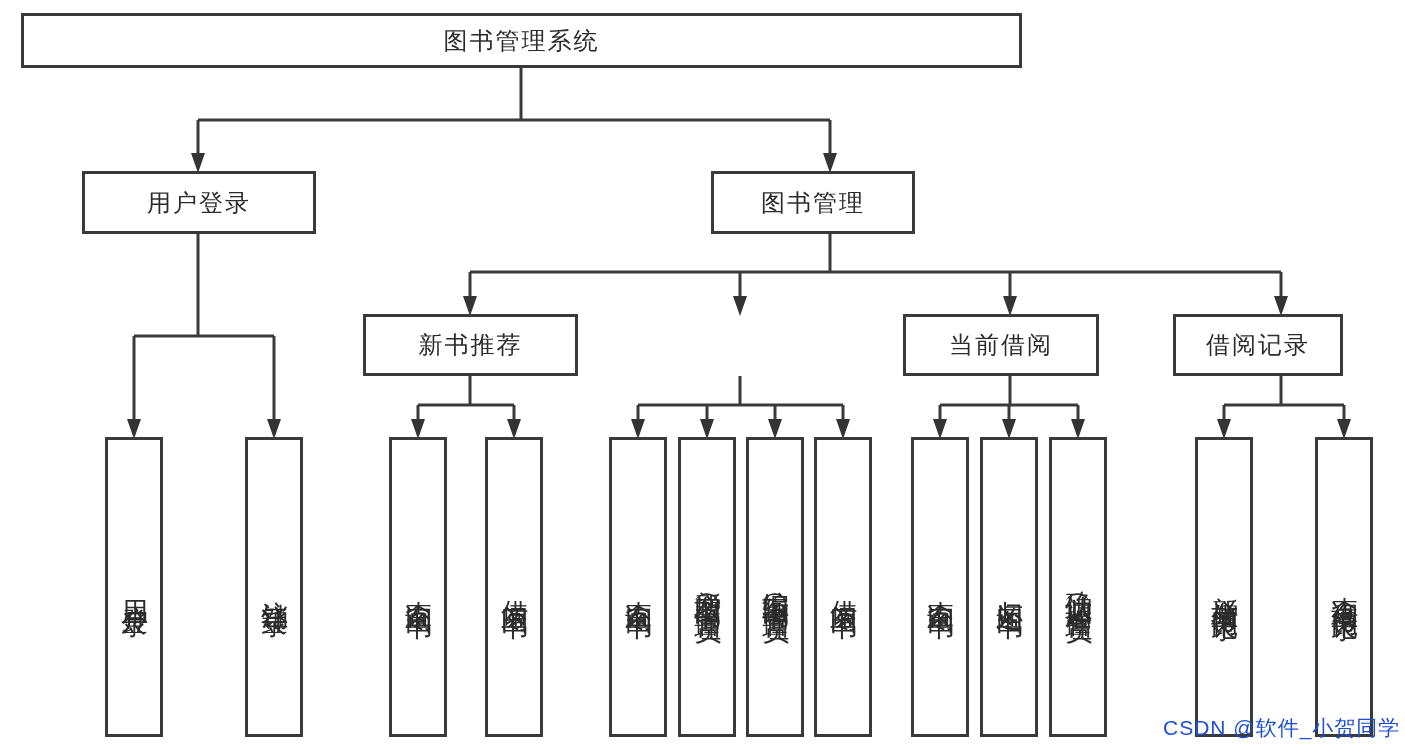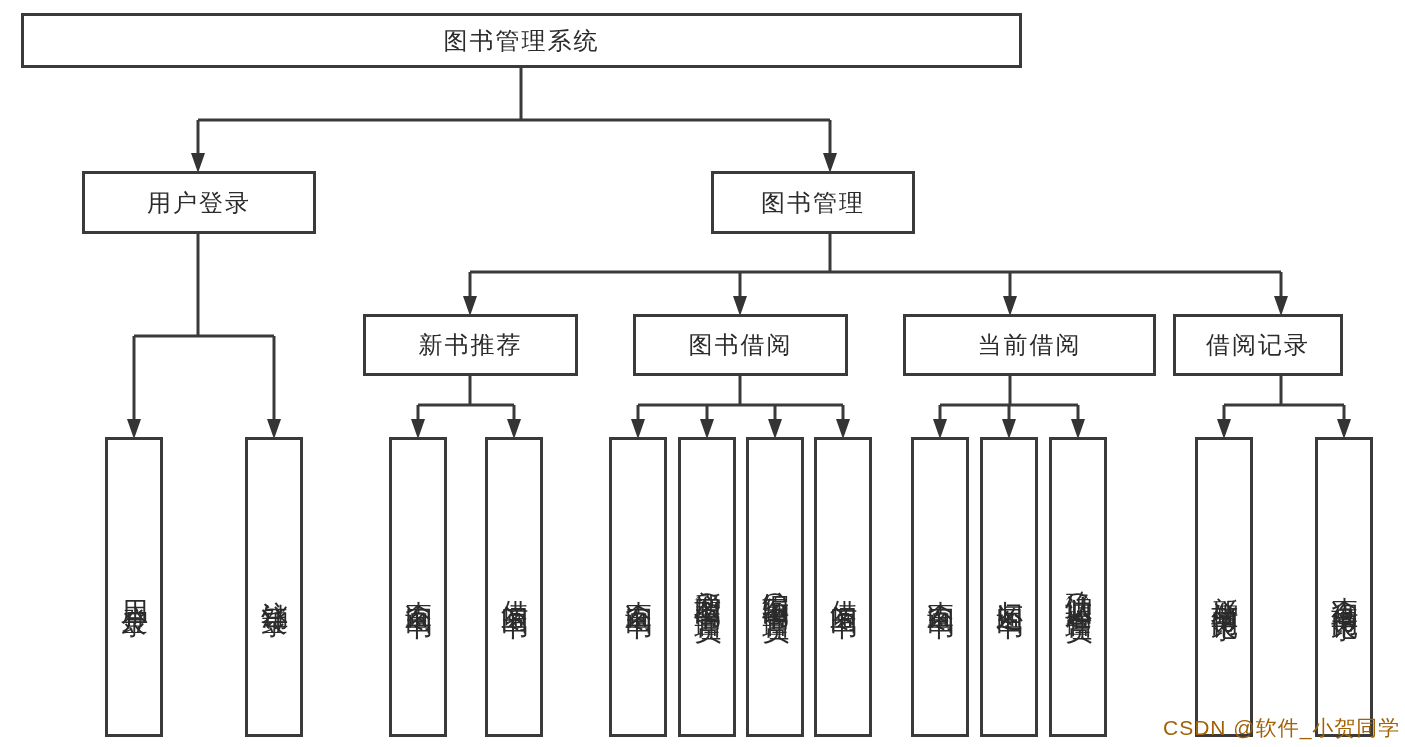--- a/index.html
+++ b/index.html
@@ -18,21 +18,21 @@
     display:flex;align-items:center;justify-content:center;
     color:#2b2b2b;
   }
   .hbox{font-size:24px;letter-spacing:2px;}
   .vbox{
     writing-mode:vertical-rl;text-orientation:mixed;
     font-size:27px;letter-spacing:4px;line-height:1.1;
   }
   .watermark{
     position:absolute;left:1163px;top:714px;
-    font-size:21px;color:#a16207;letter-spacing:1px;
+    font-size:21px;color:#1d4ed8;letter-spacing:1px;
     white-space:nowrap;z-index:5;
   }
   svg path{stroke:#3a3a3a;stroke-width:3;fill:none;}
   svg polygon{fill:#343434;stroke:none;}
 </style>
 </head>
 <body>
 
 <div class="stage">
 
@@ -65,22 +65,21 @@
     <polygon points="1217,419 1231,419 1224,439"></polygon>
     <polygon points="1337,419 1351,419 1344,439"></polygon>
   </svg>
 
   <div class="hbox" style="left:21px;top:13px;width:1001px;height:55px">图书管理系统</div>
 
   <div class="hbox" style="left:82px;top:171px;width:234px;height:63px">用户登录</div>
   <div class="hbox" style="left:711px;top:171px;width:204px;height:63px">图书管理</div>
 
   <div class="hbox" style="left:363px;top:314px;width:215px;height:62px">新书推荐</div>
-  <div class="hbox" style="left:633px;top:314px;width:215px;height:62px">图书借阅</div>
-  <div class="hbox" style="left:903px;top:314px;width:253px;height:62px">当前借阅</div>
+  <div class="hbox" style="left:903px;top:314px;width:196px;height:62px">当前借阅</div>
   <div class="hbox" style="left:1173px;top:314px;width:170px;height:62px">借阅记录</div>
 
   <div class="vbox" style="left:105px;top:437px;width:58px;height:300px">用户登录</div>
   <div class="vbox" style="left:245px;top:437px;width:58px;height:300px">注销登录</div>
 
   <div class="vbox" style="left:389px;top:437px;width:58px;height:300px">查询图书</div>
   <div class="vbox" style="left:485px;top:437px;width:58px;height:300px">借阅图书</div>
 
   <div class="vbox" style="left:609px;top:437px;width:58px;height:300px">查询图书</div>
   <div class="vbox" style="left:678px;top:437px;width:58px;height:300px">新增图书（管理员）</div>

